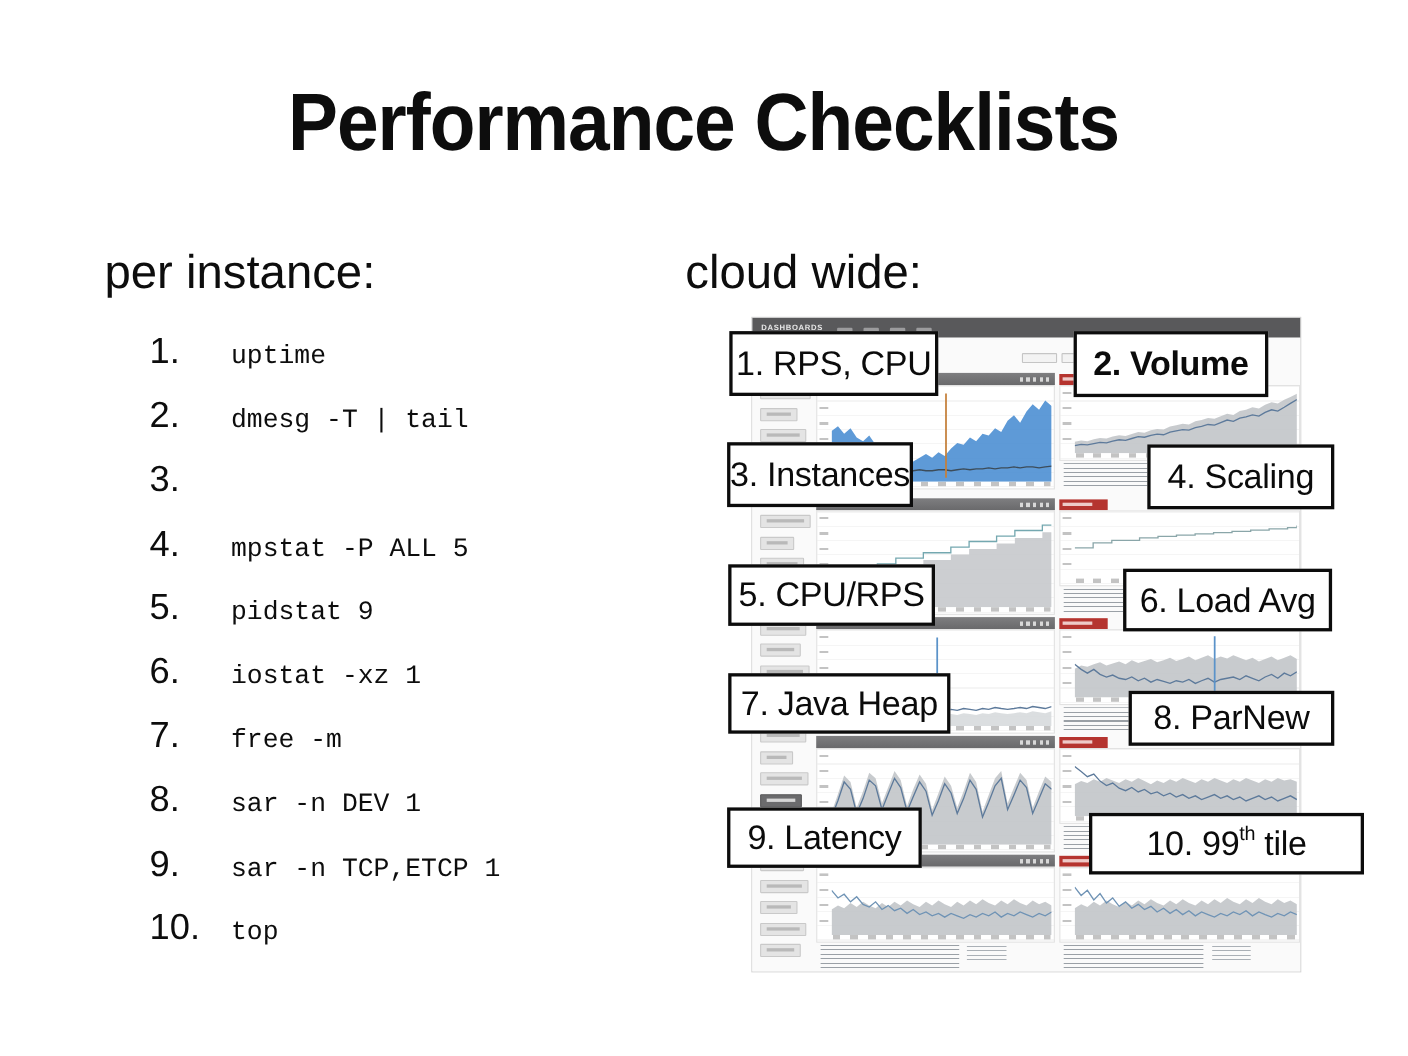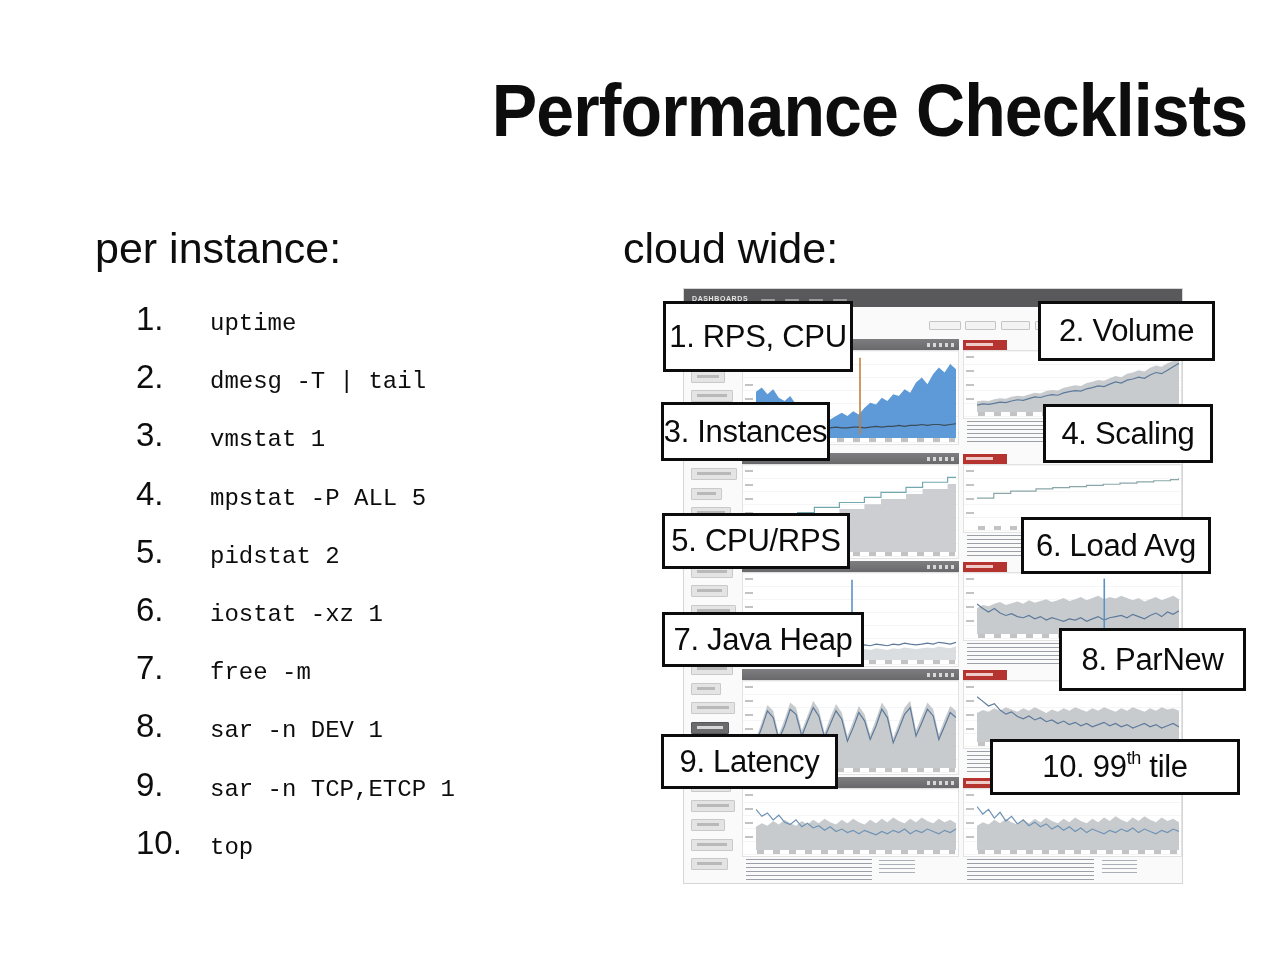--- a/index.html
+++ b/index.html
@@ -1,18 +1,18 @@
 <!DOCTYPE html>
 <html><head>
 <meta charset="utf-8">
 <style>
   html,body{margin:0;padding:0;background:#fff;}
   #stage{position:relative;width:1280px;height:960px;background:#fff;overflow:hidden;
          font-family:"Liberation Sans",sans-serif;color:#111;}
-  .title{position:absolute;top:68px;left:0;width:1280px;text-align:right;
+  .title{position:absolute;top:68px;left:0;width:1280px;text-align:center;
          font-size:74px;font-weight:600;letter-spacing:-1px;color:#0d0d0d;}
   .title .inner{display:inline-block;transform:scaleX(.92);}
   .heading{position:absolute;font-size:43px;color:#0d0d0d;}
   #h-left{left:95px;top:224px;}
   #h-right{left:623px;top:224px;}
 
   
   #checklist{position:absolute;left:136px;top:300px;margin:0;padding:0;list-style:none;}
   .clrow{height:58.2px;display:flex;align-items:baseline;}
   .clnum{width:74px;font-size:33px;color:#0d0d0d;}
@@ -75,29 +75,28 @@
       <li class="clrow">
         <span class="clnum">1.</span>
         <span class="clcmd">uptime</span>
       </li>
       <li class="clrow">
         <span class="clnum">2.</span>
         <span class="clcmd">dmesg -T | tail</span>
       </li>
       <li class="clrow">
         <span class="clnum">3.</span>
-        <span class="clcmd">vmstat 1</span>
       </li>
       <li class="clrow">
         <span class="clnum">4.</span>
         <span class="clcmd">mpstat -P ALL 5</span>
       </li>
       <li class="clrow">
         <span class="clnum">5.</span>
-        <span class="clcmd">pidstat 2</span>
+        <span class="clcmd">pidstat 9</span>
       </li>
       <li class="clrow">
         <span class="clnum">6.</span>
         <span class="clcmd">iostat -xz 1</span>
       </li>
       <li class="clrow">
         <span class="clnum">7.</span>
         <span class="clcmd">free -m</span>
       </li>
       <li class="clrow">
@@ -286,24 +285,24 @@
               <path d="M0,46 L0.0,26.7 L2.9,23.9 L5.7,25.8 L8.6,22.1 L11.4,24.8 L14.3,21.2 L17.1,23.9 L20.0,25.8 L22.9,22.1 L25.7,24.8 L28.6,21.2 L31.4,23.9 L34.3,20.2 L37.1,23.0 L40.0,24.8 L42.9,21.2 L45.7,23.9 L48.6,20.2 L51.4,23.0 L54.3,24.8 L57.1,21.2 L60.0,23.9 L62.9,20.2 L65.7,23.0 L68.6,19.3 L71.4,22.1 L74.3,23.9 L77.1,20.2 L80.0,23.0 L82.9,19.3 L85.7,22.1 L88.6,23.9 L91.4,20.2 L94.3,23.0 L97.1,21.2 L100.0,23.9 L100,46 Z" fill="#c2c5c9" fill-opacity="0.9"></path>
               <path d="M0.0,11.5 L2.9,17.5 L5.7,13.8 L8.6,20.7 L11.4,16.1 L14.3,23.0 L17.1,19.3 L20.0,25.3 L22.9,22.1 L25.7,26.7 L28.6,23.9 L31.4,27.6 L34.3,25.3 L37.1,29.4 L40.0,26.7 L42.9,30.4 L45.7,27.6 L48.6,31.3 L51.4,28.5 L54.3,32.2 L57.1,29.4 L60.0,31.3 L62.9,33.1 L65.7,30.4 L68.6,32.2 L71.4,29.4 L74.3,31.3 L77.1,28.5 L80.0,32.2 L82.9,29.4 L85.7,31.3 L88.6,33.1 L91.4,30.4 L94.3,32.2 L97.1,29.4 L100.0,31.3" fill="none" stroke="#6f93b5" stroke-width="1.2" vector-effect="non-scaling-stroke"></path>
             </svg>
           </div>
           <div class="legend"></div>
         </div>
       </div>
   </div>
 
   <div id="callouts">
-      <div class="callout" style="left: 663px; top: 301px; width: 190px; height: 71px;"><span>1. RPS, CPU</span></div>
-      <div class="callout" style="left: 1038px; top: 301px; width: 177px; height: 60px;"><span>2. Volume</span></div>
+      <div class="callout" style="left: 663px; top: 301px; width: 190px; height: 59px;"><span>1. RPS, CPU</span></div>
+      <div class="callout" style="left: 976px; top: 301px; width: 177px; height: 60px; font-weight: bold;"><span>2. Volume</span></div>
       <div class="callout" style="left: 661px; top: 402px; width: 169px; height: 59px;"><span>3. Instances</span></div>
       <div class="callout" style="left: 1043px; top: 404px; width: 170px; height: 59px;"><span>4. Scaling</span></div>
       <div class="callout" style="left: 662px; top: 513px; width: 188px; height: 56px;"><span>5. CPU/RPS</span></div>
       <div class="callout" style="left: 1021px; top: 517px; width: 190px; height: 57px;"><span>6. Load Avg</span></div>
       <div class="callout" style="left: 662px; top: 612px; width: 202px; height: 55px;"><span>7. Java Heap</span></div>
-      <div class="callout" style="left: 1059px; top: 628px; width: 187px; height: 63px; justify-content: center;"><span>8. ParNew</span></div>
+      <div class="callout" style="left: 1026px; top: 628px; width: 187px; height: 50px; justify-content: center;"><span>8. ParNew</span></div>
       <div class="callout" style="left: 661px; top: 734px; width: 177px; height: 55px;"><span>9. Latency</span></div>
       <div class="callout" style="left: 990px; top: 739px; width: 250px; height: 56px;"><span>10. 99</span><sup>th</sup><span> tile</span></div>
     </div>
 </div>
 
 </body></html>

